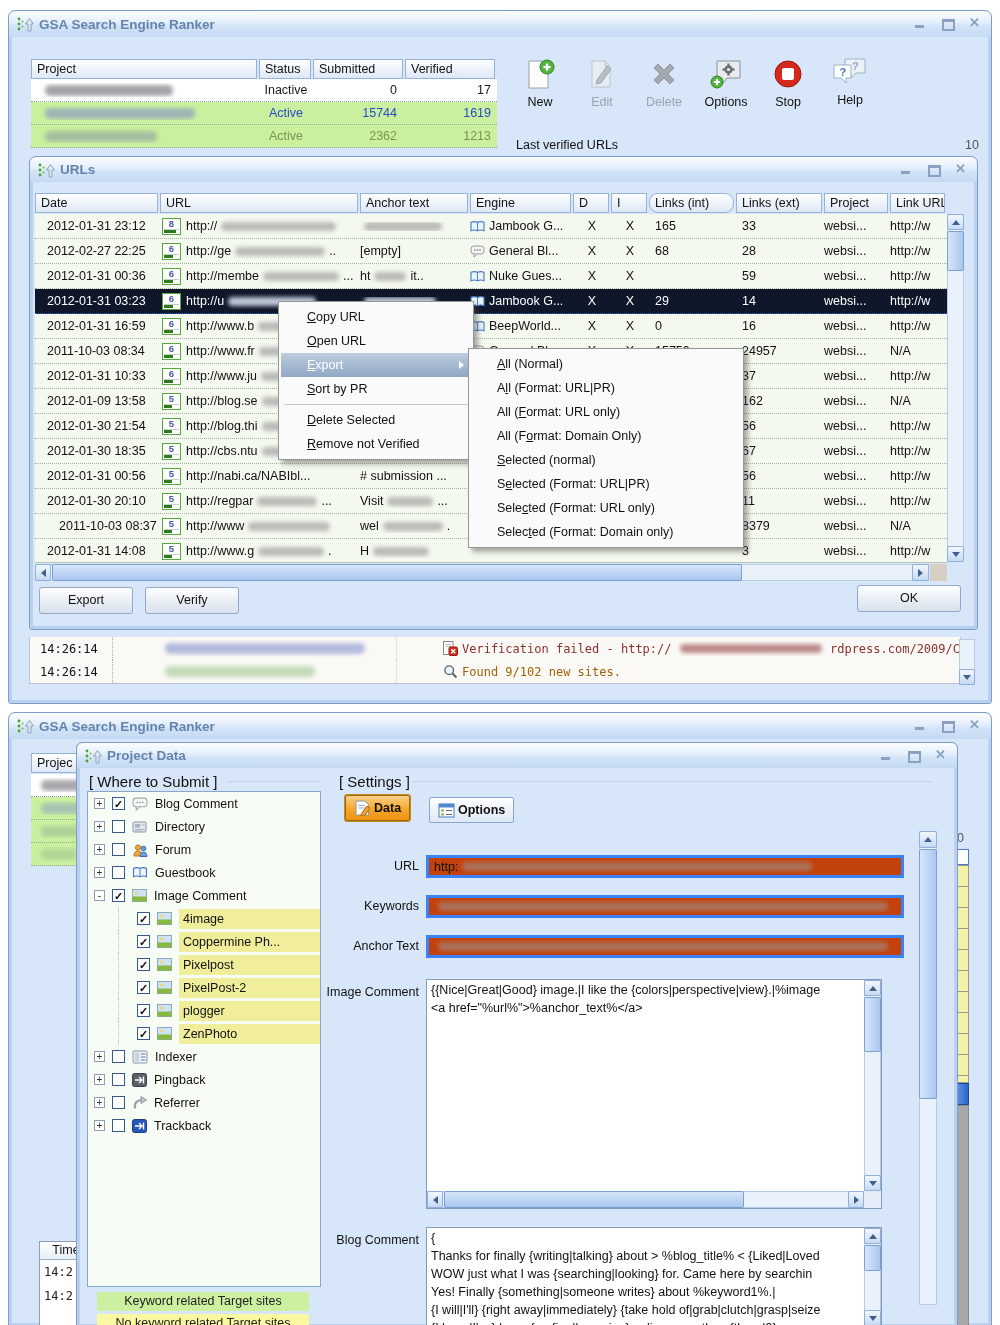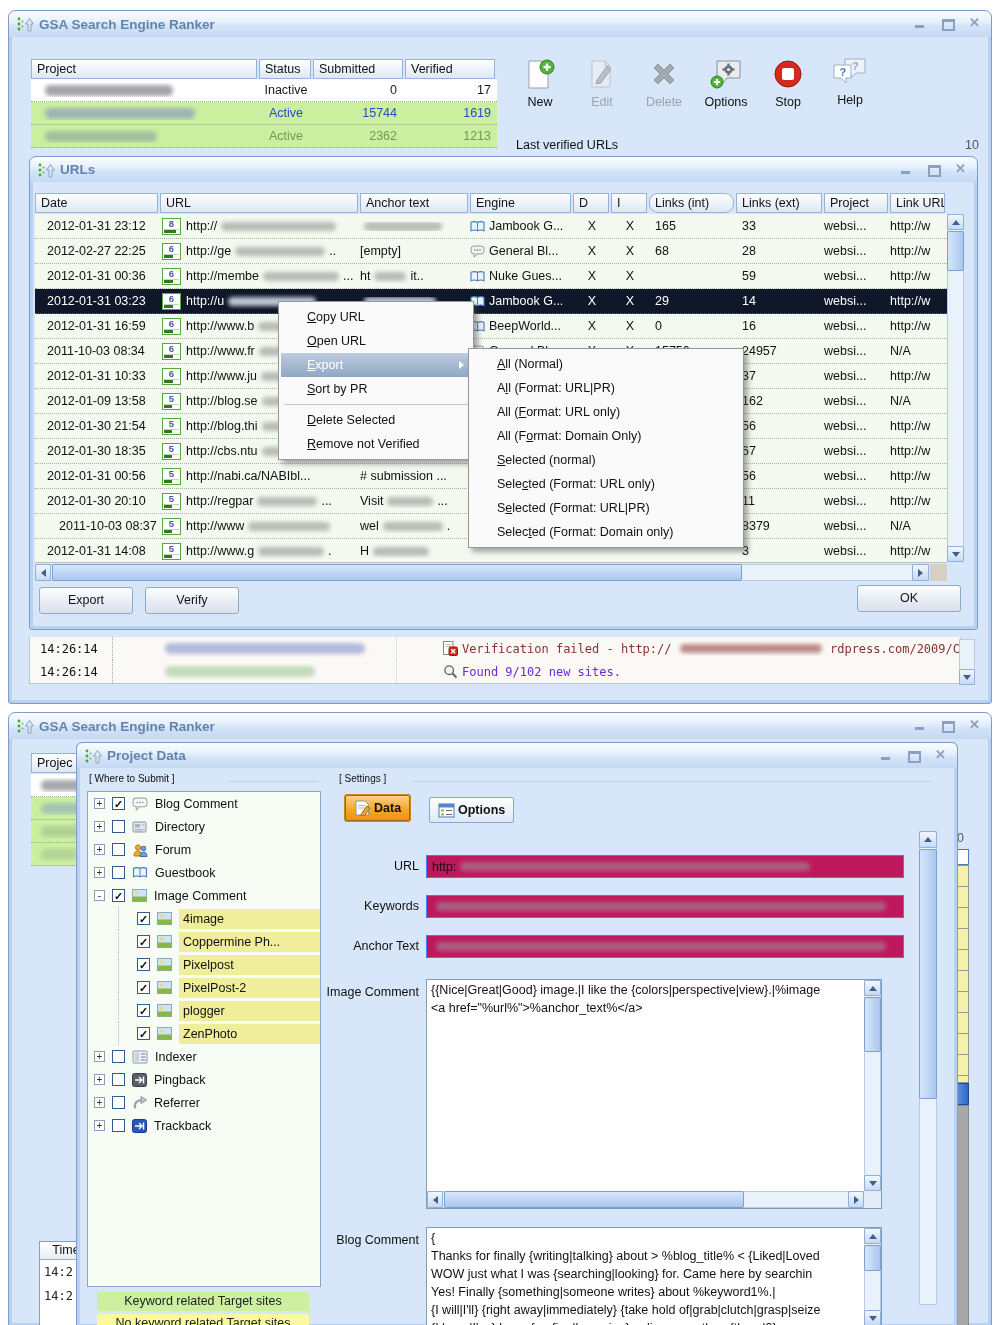--- a/index.html
+++ b/index.html
@@ -65,37 +65,37 @@
   .tb-item .lab{font-size:12.5px;margin-top:1px;color:#111;}
   .tb-item.dis .lab{color:#9aa4ae;}
   .tb-item.dis .i{filter:grayscale(1);opacity:.55;}
   .i{display:inline-block;line-height:0;}
   
   .lrow{display:flex;align-items:center;height:23px;font-family:"DejaVu Sans Mono",monospace;font-size:12px;gap:40px;}
   .lrow .ltime{width:72px;padding-left:10px;flex:none;border-right:1px dotted #aab;height:100%;display:flex;align-items:center;}
   .lrow .lproj{width:235px;flex:none;border-right:1px dotted #ccc;height:100%;display:flex;align-items:center;padding-left:8px;}
   .lrow .lmsg{white-space:nowrap;overflow:hidden;display:flex;align-items:center;gap:4px;}
   
-  .grp{font-size:10px;color:#111;white-space:nowrap;}
+  .grp{font-size:15px;color:#111;white-space:nowrap;}
   .trow{display:flex;align-items:center;height:23px;padding-left:6px;white-space:nowrap;}
   .trow.child{padding-left:30px;}
   .ebox{width:11px;height:11px;border:1px solid #8aa0b8;background:#fff;line-height:9px;text-align:center;
         font-size:10px;color:#333;margin-right:7px;flex:none;box-sizing:border-box;}
   .espace{width:18px;flex:none;border-left:1px dotted #b0bcc8;height:100%;margin-right:0;}
   .cb{width:13px;height:13px;border:1px solid #355a8c;background:#fff;margin-right:7px;font-size:11px;
       line-height:12px;text-align:center;font-weight:bold;color:#111;flex:none;box-sizing:border-box;}
   .tlabel{margin-left:7px;}
   .tlabel.hl{background:#f0ee9a;padding:3px 10px 3px 4px;flex:1;}
   .legend{position:absolute;text-align:center;line-height:19px;font-size:12.5px;color:#222;}
   
   .tab{position:absolute;display:flex;align-items:center;gap:3px;padding:0 8px;height:26px;box-sizing:border-box;
        border:1px solid #8aa8cf;background:linear-gradient(#ffffff,#dde8f6);border-radius:2px;font-weight:bold;}
   .tab.active{background:linear-gradient(#fbd08c,#f5a728 55%,#ef9212);border:1px solid #9a6a10;box-shadow:0 0 0 1px #c88a20;}
   .flabel{position:absolute;width:165px;text-align:right;color:#111;}
-  .finput{position:absolute;height:23px;background:#be185d;border:1px solid #3b82f6;box-sizing:border-box;
+  .finput{position:absolute;height:23px;background:#c2410c;border:3px solid #3b82f6;box-sizing:border-box;
           display:flex;align-items:center;padding-left:5px;overflow:hidden;}
   .ta-box{position:absolute;border:1px solid #7f9db9;background:#fff;box-sizing:border-box;}
   .ta-text{position:absolute;left:0;top:0;padding:1px 4px;white-space:pre;overflow:hidden;
            font-size:12.5px;line-height:18px;color:#111;}
   .gauge-seg{position:absolute;left:0;width:13px;box-sizing:border-box;}
 </style>
 </head>
 <body>
 
 <div class="canvas">
@@ -601,21 +601,21 @@
             <span>Verification failed - http://</span>
             <span class="blur" style="width: 165px; background: rgb(138, 48, 48);"></span>
             <span>rdpress.com/2009/C</span>
           </div>
         </div>
         <div class="lrow">
           <div class="ltime">14:26:14</div>
           <div class="lproj">
             <span class="blur tall" style="width: 150px; background: rgb(150, 194, 136);"></span>
           </div>
-          <div class="lmsg" style="color: #6d28d9; padding-left: 6px;">
+          <div class="lmsg" style="color: #a16207; padding-left: 6px;">
             <span class="i"><svg width="15" height="15">
                 <circle cx="6.2" cy="6.2" r="4.3" fill="#eaf2fa" stroke="#566" stroke-width="1.3"></circle>
                 <line x1="9.5" y1="9.5" x2="13.5" y2="13.5" stroke="#566" stroke-width="2"></line>
               </svg></span>
             <span>Found 9/102 new sites.</span>
           </div>
         </div>
       </div>
     <div class="abs" style="left:950px;top:628px;width:16px;height:46px;">
       <div class="sb-track abs" style="left:0;top:0;width:16px;height:46px;"></div>
@@ -632,22 +632,22 @@
         <div class="msep"></div>
         <div class="mi"><span class="ul">D</span>elete Selected</div>
         <div class="mi"><span class="ul">R</span>emove not Verified</div>
       </div>
     <div class="menu" style="left:459px;top:337px;width:270px;z-index:60;" id="subMenu">
         <div class="mi"><span class="ul">A</span>ll (Normal)</div>
         <div class="mi">A<span class="ul">l</span>l (Format: URL|PR)</div>
         <div class="mi">All (<span class="ul">F</span>ormat: URL only)</div>
         <div class="mi">All (F<span class="ul">o</span>rmat: Domain Only)</div>
         <div class="mi"><span class="ul">S</span>elected (normal)</div>
+        <div class="mi">S<span class="ul">e</span>lected (Format: URL|PR)</div>
         <div class="mi">Sele<span class="ul">c</span>ted (Format: URL only)</div>
-        <div class="mi">S<span class="ul">e</span>lected (Format: URL|PR)</div>
         <div class="mi">Selec<span class="ul">t</span>ed (Format: Domain only)</div>
       </div>
   </div>
 
   <div class="xp" style="left:8px;top:712px;width:982px;height:613px;border-radius:7px 7px 0 0;">
     <div class="titlebar">
       <span class="i" id="appIcon3"><svg width="18" height="16">
             <circle cx="3" cy="3" r="1.4" fill="#4aa428"></circle>
             <circle cx="3" cy="8" r="1.4" fill="#4aa428"></circle>
             <circle cx="3" cy="13" r="1.4" fill="#4aa428"></circle>

